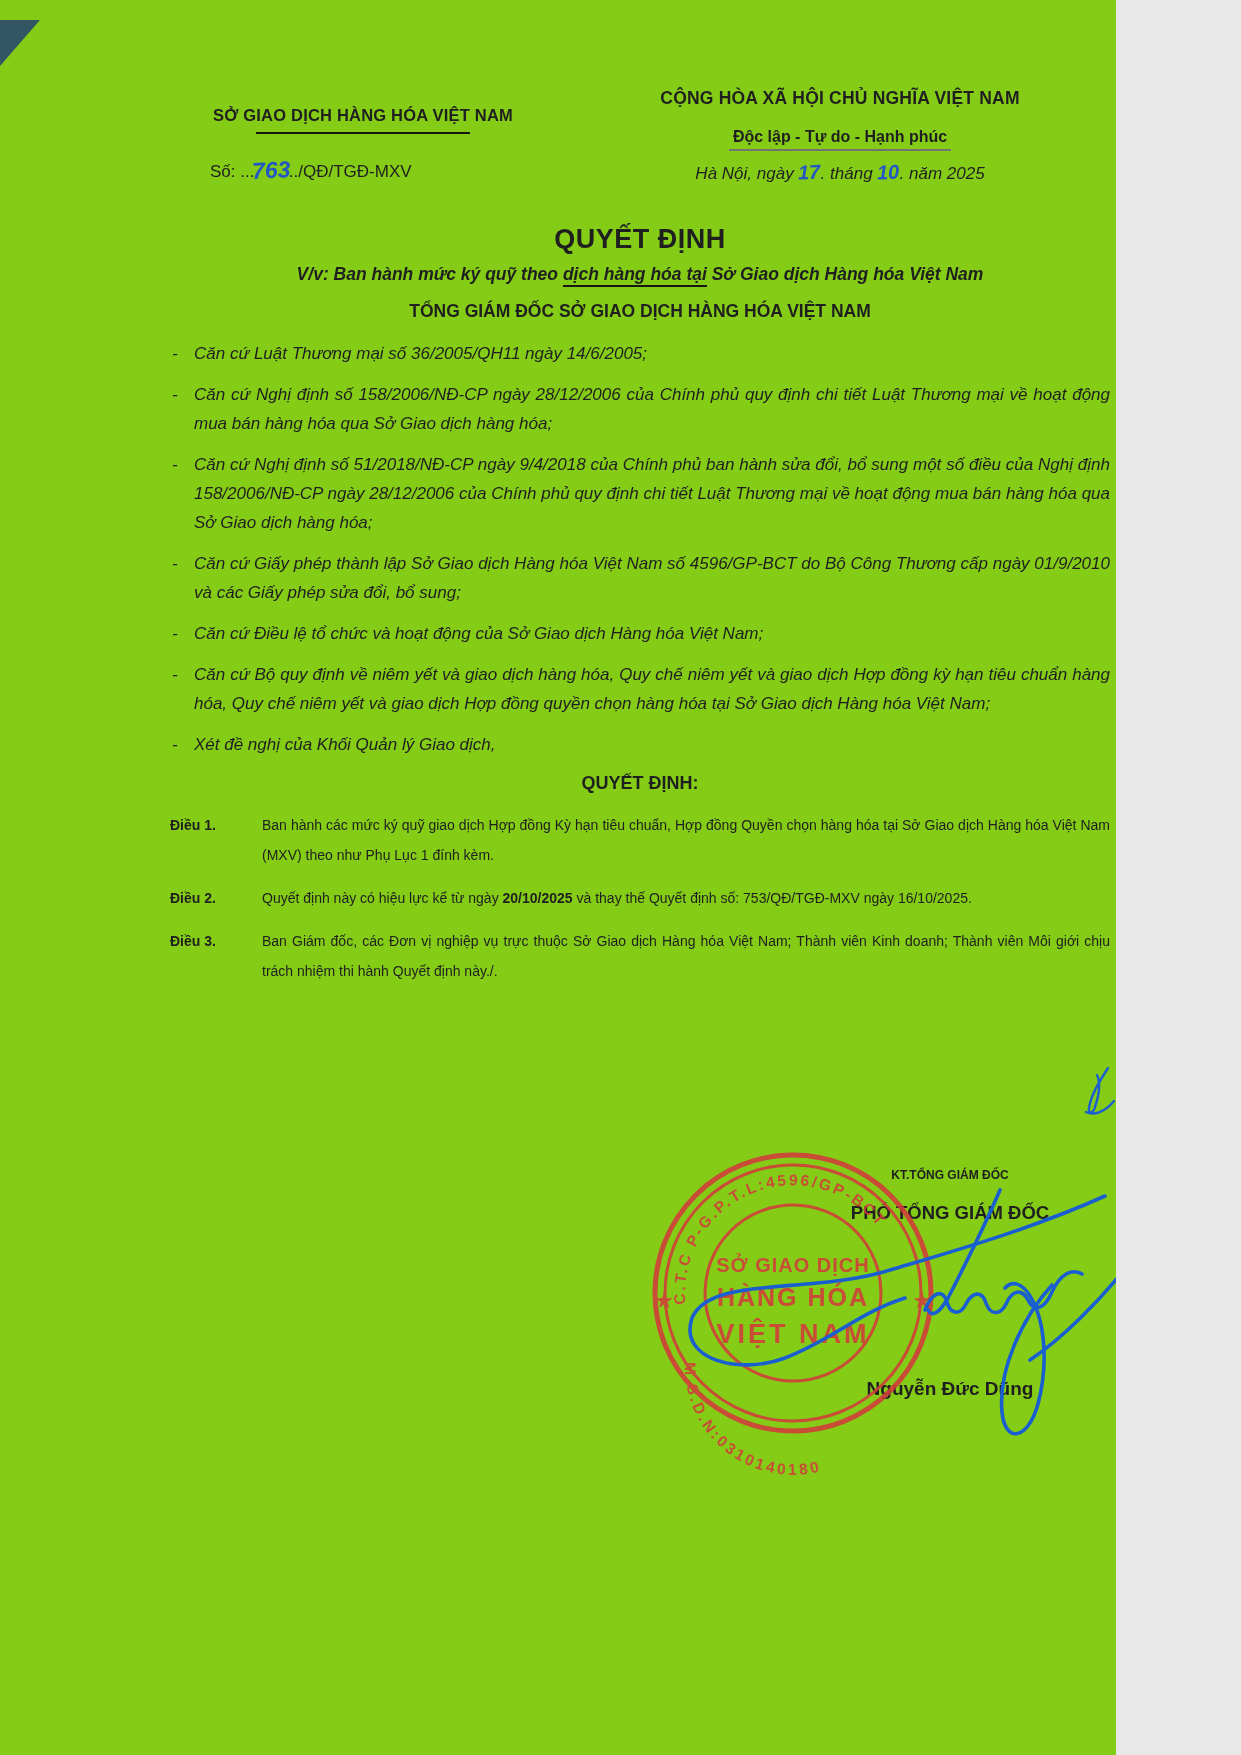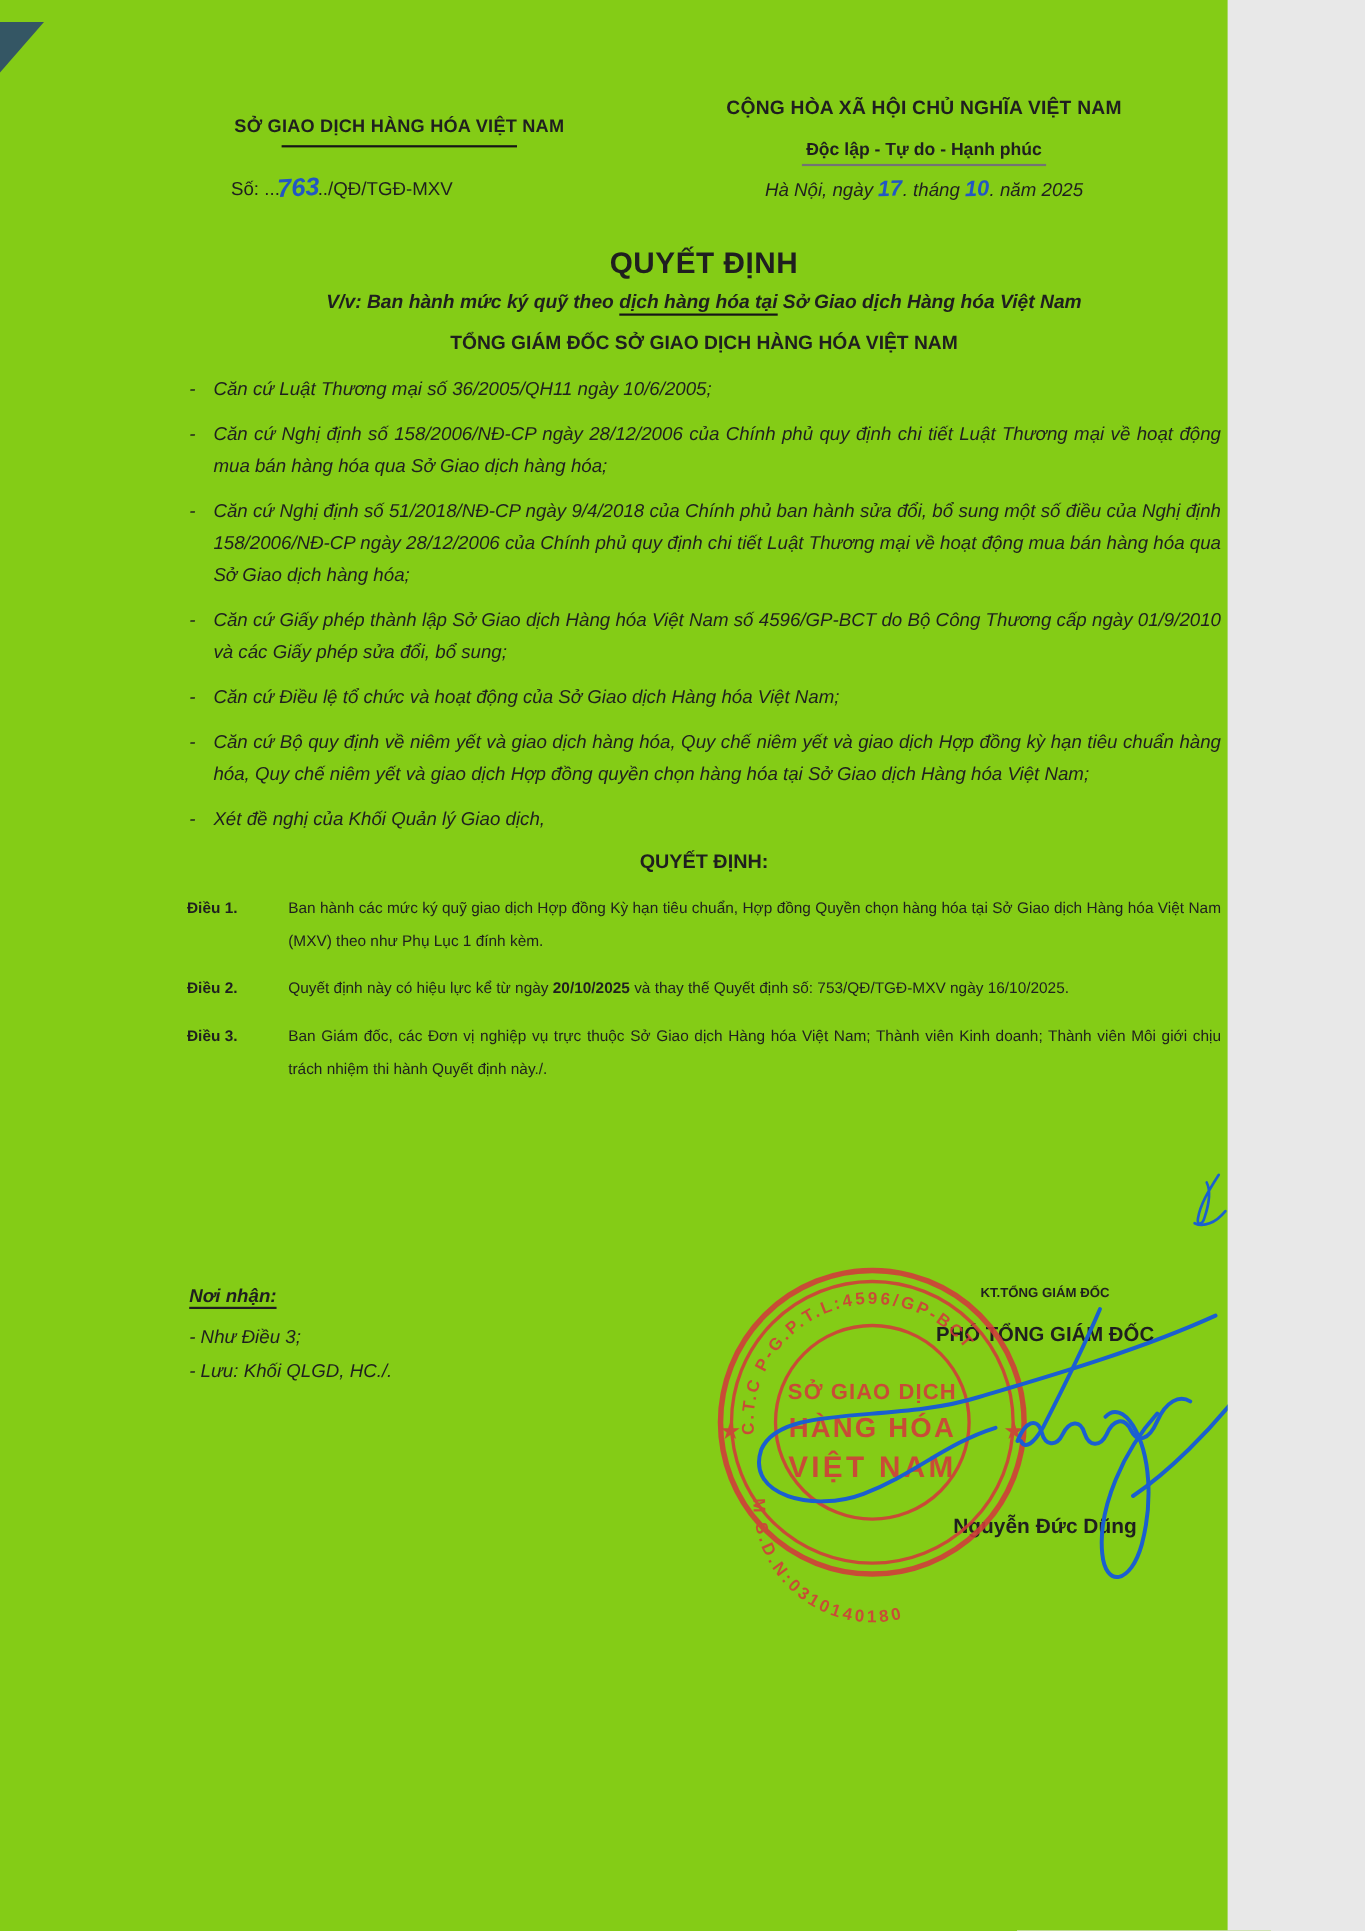--- a/index.html
+++ b/index.html
@@ -97,21 +97,21 @@
 
     <div class="doc-subject">
       <span>V/v: Ban hành mức ký quỹ theo </span><span class="subject-underline">dịch hàng hóa tại</span><span> Sở Giao dịch Hàng hóa Việt Nam</span>
     </div>
 
     <div class="issuer-heading">TỔNG GIÁM ĐỐC SỞ GIAO DỊCH HÀNG HÓA VIỆT NAM</div>
 
     <div class="basis-list">
       <div class="basis-item">
         <span class="dash">-</span>
-        <span>Căn cứ Luật Thương mại số 36/2005/QH11 ngày 10/6/2005;</span>
+        <span>Căn cứ Luật Thương mại số 36/2005/QH11 ngày 14/6/2005;</span>
       </div>
       <div class="basis-item">
         <span class="dash">-</span>
         <span>Căn cứ Nghị định số 158/2006/NĐ-CP ngày 28/12/2006 của Chính phủ quy định chi tiết Luật Thương mại về hoạt động mua bán hàng hóa qua Sở Giao dịch hàng hóa;</span>
       </div>
       <div class="basis-item">
         <span class="dash">-</span>
         <span>Căn cứ Nghị định số 51/2018/NĐ-CP ngày 9/4/2018 của Chính phủ ban hành sửa đổi, bổ sung một số điều của Nghị định 158/2006/NĐ-CP ngày 28/12/2006 của Chính phủ quy định chi tiết Luật Thương mại về hoạt động mua bán hàng hóa qua Sở Giao dịch hàng hóa;</span>
       </div>
       <div class="basis-item">
@@ -143,25 +143,20 @@
       <span class="article-label">Điều 2.</span>
       <span>Quyết định này có hiệu lực kể từ ngày </span><span class="b">20/10/2025</span><span> và thay thế Quyết định số: 753/QĐ/TGĐ-MXV ngày 16/10/2025.</span>
     </div>
 
     <div class="article">
       <span class="article-label">Điều 3.</span>
       <span>Ban Giám đốc, các Đơn vị nghiệp vụ trực thuộc Sở Giao dịch Hàng hóa Việt Nam; Thành viên Kinh doanh; Thành viên Môi giới chịu trách nhiệm thi hành Quyết định này./.</span><span class="b"></span><span></span>
     </div>
   </div>
 
-  <div class="recipients">
-    <div class="recipients-heading">Nơi nhận:</div>
-    <div class="recipient-item">- Như Điều 3;</div>
-    <div class="recipient-item">- Lưu: Khối QLGD, HC./.</div>
-  </div>
 
   <div class="sig-title-1">KT.TỔNG GIÁM ĐỐC</div>
   <div class="sig-title-2">PHÓ TỔNG GIÁM ĐỐC</div>
   <div class="signer-name">Nguyễn Đức Dũng</div>
 
   <svg class="stamp-sign-overlay" viewBox="0 0 640 420">
     <g opacity="0.88">
       <circle cx="233" cy="233" r="138" fill="none" stroke="#d23b3b" stroke-width="5"></circle>
       <circle cx="233" cy="233" r="128" fill="none" stroke="#d23b3b" stroke-width="3"></circle>
       <circle cx="233" cy="233" r="88" fill="none" stroke="#d23b3b" stroke-width="3"></circle>

